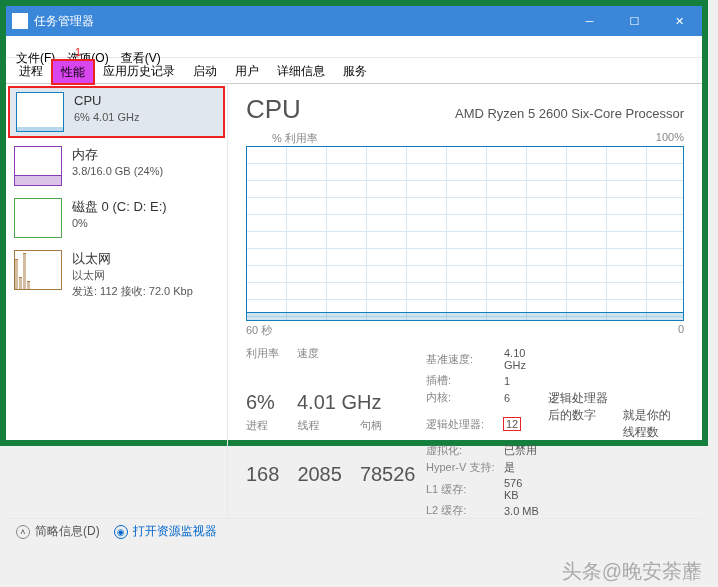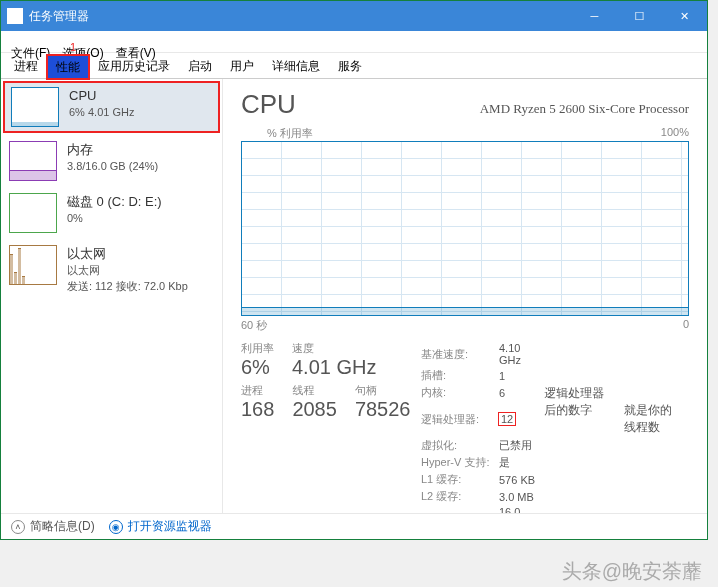--- a/index.html
+++ b/index.html
@@ -1,27 +1,27 @@
 <!DOCTYPE html>
 <html><head>
 <meta charset="utf-8">
 <style>
 * { margin: 0; padding: 0; box-sizing: border-box; font-family: "Microsoft YaHei", "Segoe UI", sans-serif; }
 body { background: #f0f0f0; width: 718px; height: 587px; overflow: hidden; position: relative; }
-.window { background: #fff; width: 708px; height: 540px; position: relative; border: 1px solid #15803d; }
+.window { background: #fff; width: 708px; height: 446px; position: relative; border: 6px solid #15803d; }
 .titlebar { background: #3a86d8; height: 30px; display: flex; align-items: center; color: #fff; font-size: 12px; }
 .titlebar-icon { width: 16px; height: 16px; margin: 0 6px; background: #fff; display: inline-block; }
 .titlebar-text { flex: 1; }
 .window-controls { display: flex; }
 .win-btn { width: 45px; height: 30px; display: flex; align-items: center; justify-content: center; color: #fff; font-size: 11px; }
 .menubar { height: 22px; display: flex; align-items: center; font-size: 12px; padding-left: 4px; border-bottom: 1px solid #e8e8e8; }
 .menu-item { padding: 4px 6px; margin-top: 24px; }
 .tabbar { height: 26px; display: flex; align-items: flex-end; font-size: 12px; border-bottom: 1px solid #ccc; padding-left: 4px; }
 .tab { padding: 3px 8px; border: 1px solid transparent; border-bottom: none; position: relative; }
-.tab.active { border-color: #ccc; background: #1d4ed8; top: 1px; }
+.tab.active { border-color: #ccc; background: #d946ef; top: 1px; }
 .tab.hl { outline: 2px solid #e22; outline-offset: -1px; }
 .hl-num { color: #e22; font-size: 11px; position: absolute; }
 .content { display: flex; height: 434px; }
 .sidebar { width: 222px; border-right: 1px solid #e8e8e8; overflow: hidden; }
 .side-item { display: flex; padding: 6px 8px; gap: 10px; align-items: flex-start; }
 .side-item.selected { background: #e0e7ee; border: 2px solid #e22; margin: 2px; padding: 4px 6px; position: relative; }
 .thumb { width: 48px; height: 40px; border: 1px solid #117dbb; background: #fff; position: relative; overflow: hidden; flex-shrink: 0; }
 .thumb-line { position: absolute; bottom: 0; left: 0; right: 0; height: 4px; background: rgba(17,125,187,0.3); }
 .thumb-mem { position: absolute; bottom: 0; left: 0; right: 0; height: 10px; background: rgba(139,60,180,0.3); border-top: 1px solid #8b3cb4; }
 .thumb-mem-bd { border-color: #8b3cb4; }
@@ -29,29 +29,29 @@
 .thumb-eth { display: flex; align-items: flex-end; }
 .thumb-eth-bar { width: 3px; background: rgba(167,121,66,0.5); border-top: 1px solid #a77942; margin-right: 1px; }
 .thumb-eth-bd { border-color: #a77942; }
 .thumb-gpu-bd { border-color: #117dbb; }
 .side-text { font-size: 12px; line-height: 1.4; }
 .side-title { font-size: 13px; color: #333; }
 .side-sub { color: #555; font-size: 11px; }
 .main { flex: 1; padding: 10px 18px 6px 18px; font-size: 12px; color: #555; overflow: hidden; }
 .main-head { display: flex; justify-content: space-between; align-items: baseline; margin-bottom: 6px; }
 .main-title { font-size: 26px; color: #555; font-weight: normal; }
-.main-sub { font-size: 13px; color: #555; font-family: Liberation Serif, serif; }
+.main-sub { font-size: 13px; color: #555; }
 .chart-head { display: flex; justify-content: space-between; font-size: 11px; color: #888; margin-left: 26px; }
 .chart { height: 175px; border: 1px solid #117dbb; position: relative; margin-bottom: 2px; background: repeating-linear-gradient(to right, transparent 0, transparent 39px, #d6e6f2 39px, #d6e6f2 40px), repeating-linear-gradient(to bottom, transparent 0, transparent 16px, #d6e6f2 16px, #d6e6f2 17px); }
 .chart-fill { position: absolute; bottom: 0; left: 0; right: 0; height: 8px; background: rgba(17,125,187,0.2); border-top: 1px solid #117dbb; }
 .chart-foot { display: flex; justify-content: space-between; font-size: 11px; color: #888; margin-bottom: 8px; }
 .stats { display: flex; gap: 0; }
 .stats-left { display: flex; flex-direction: column; gap: 4px; width: 180px; }
 .stat-row { display: flex; }
-.stat-col { display: flex; flex-direction: column; margin-right: 18px; }
+.stat-col { display: flex; flex-direction: column; margin-right: 18px; gap: 30px; }
 .stat-label { font-size: 11px; color: #888; }
 .stat-val { font-size: 20px; color: #555; }
 .stat-small-val { font-size: 20px; color: #555; }
 .uptime-block { margin-top: 2px; }
 .stats-right { font-size: 11px; }
 .stats-right table { border-collapse: collapse; }
 .stats-right td { padding: 1px 8px 1px 0; color: #555; }
 .stats-right td:first-child { color: #888; min-width: 78px; }
 .hl-box { outline: 1px solid #e22; padding: 0 2px; }
 .anno { color: #e22; font-size: 12px; }

